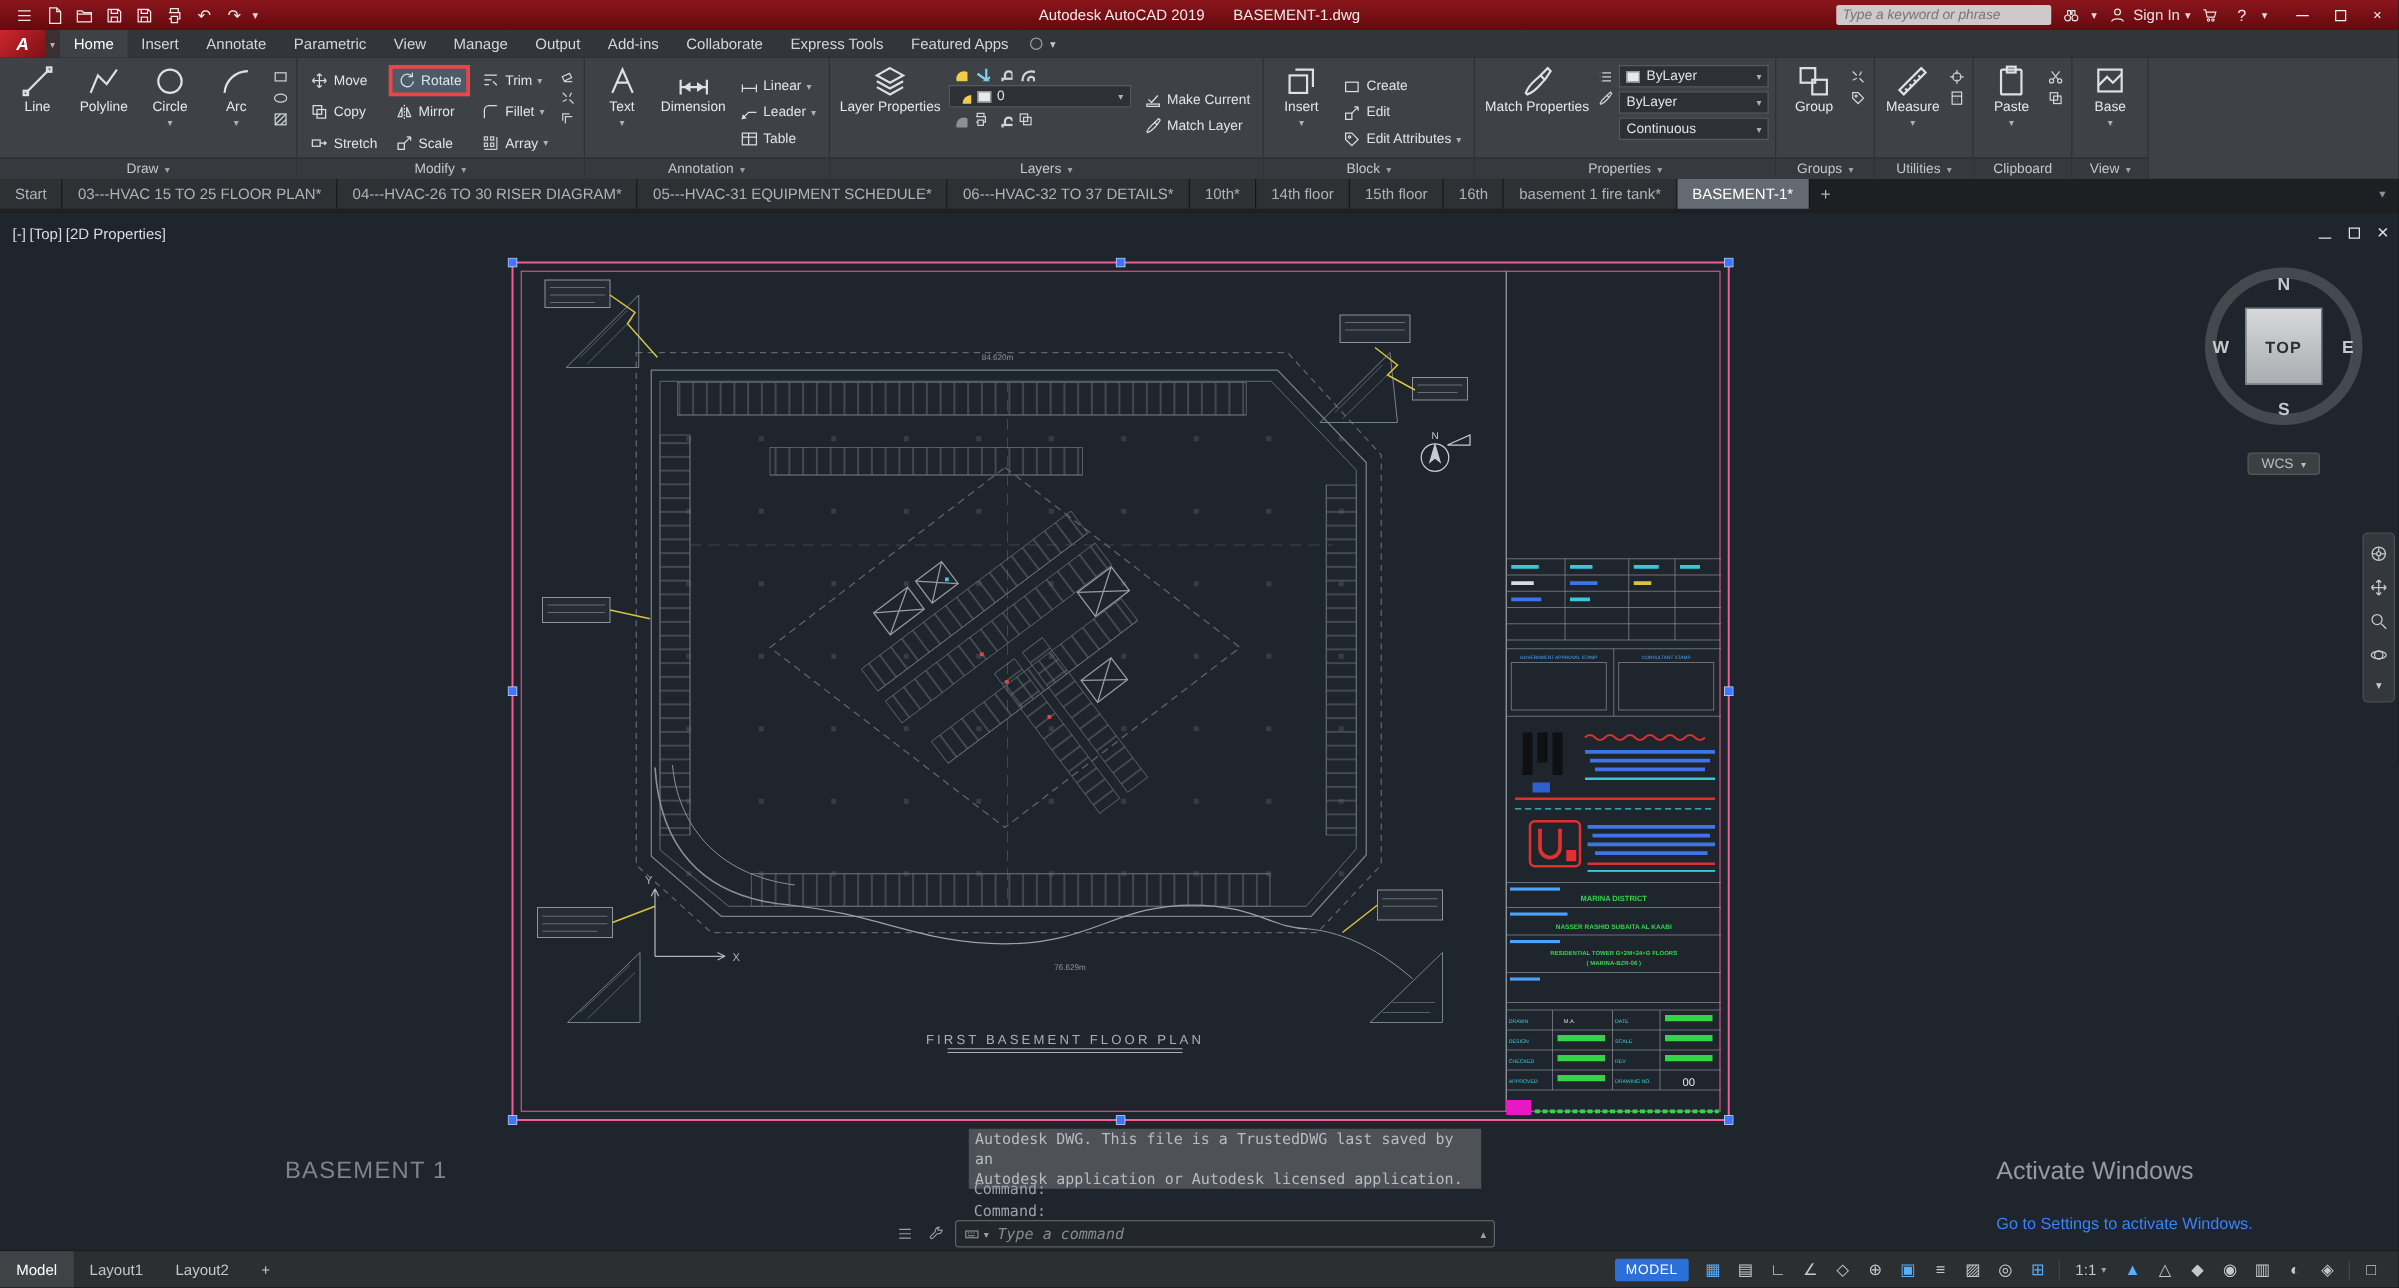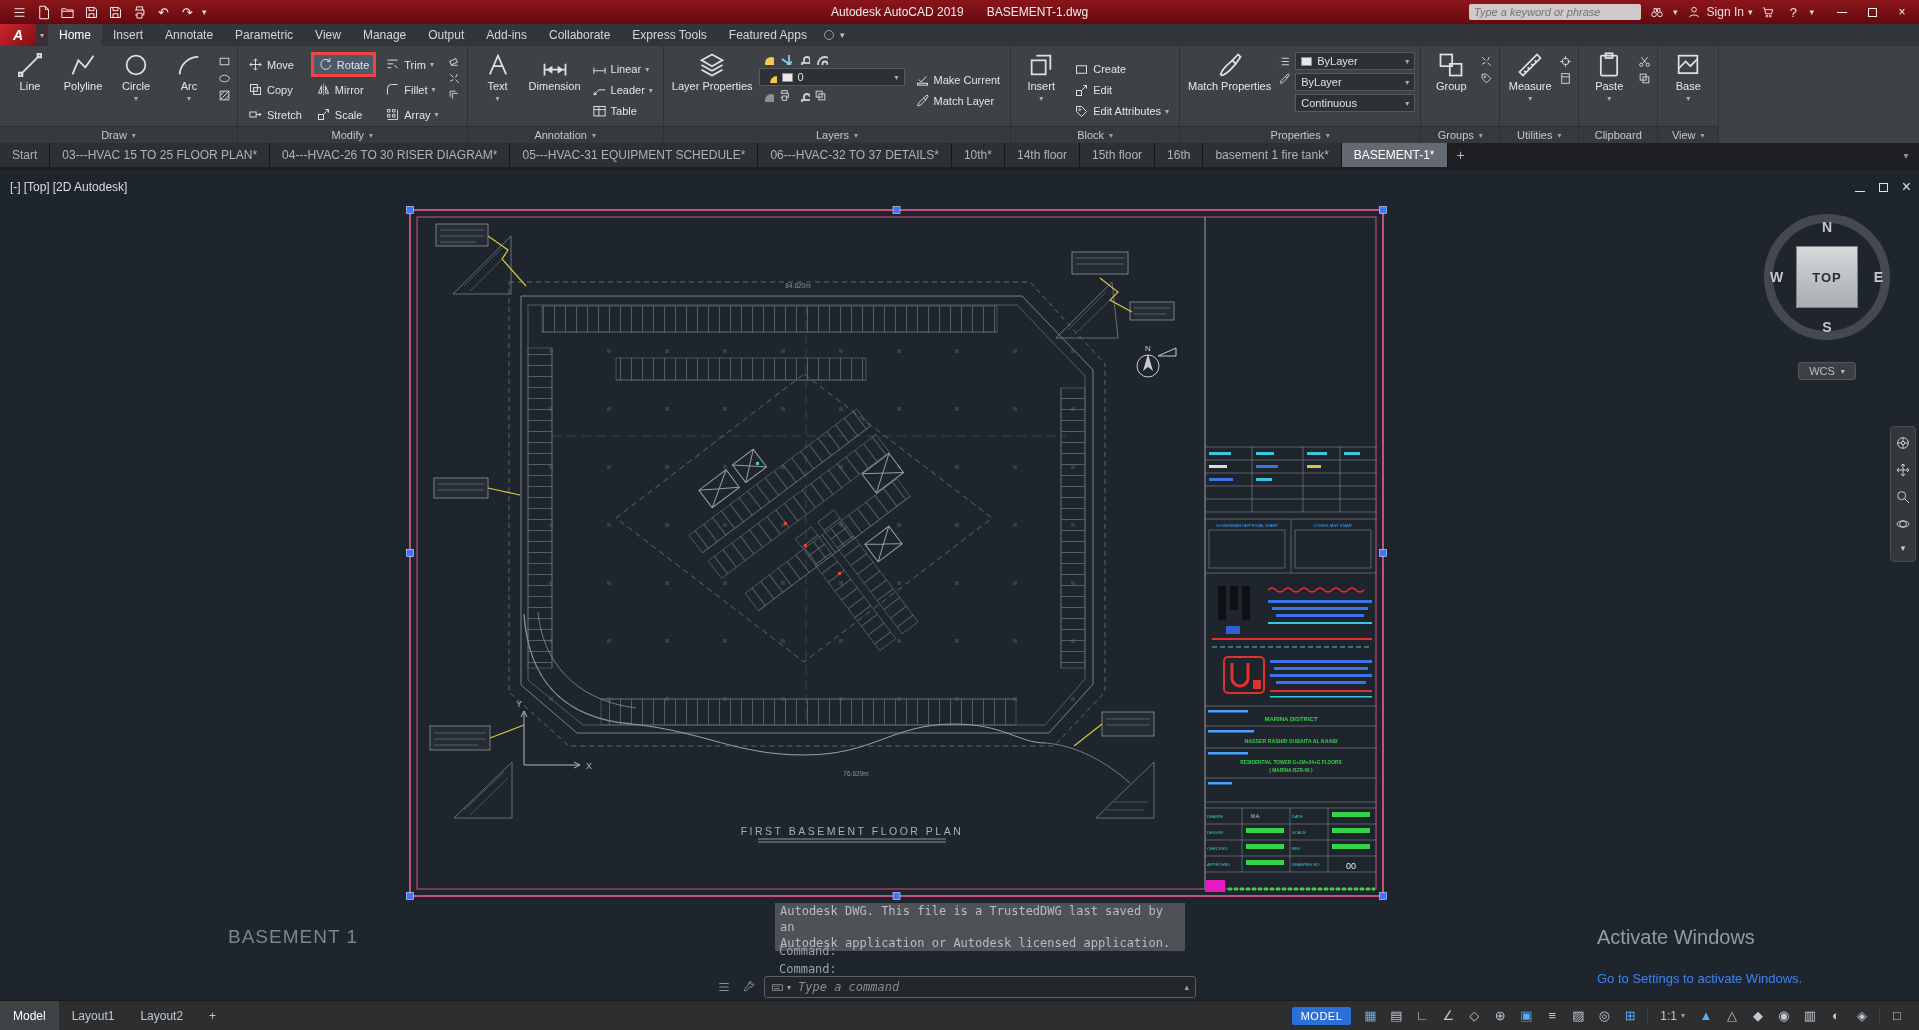--- a/index.html
+++ b/index.html
@@ -856,21 +856,21 @@
     <div class="ftab" data-active="true">BASEMENT-1*</div>
     <div class="ftab-plus">+</div>
     <div class="ftab-overflow">▾</div>
   </div>
 
   <div class="canvas">
 
     <div class="vplabel">
       <span>[-]</span>
       <span>[Top]</span>
-      <span>[2D Autodesk]</span>
+      <span>[2D Properties]</span>
     </div>
 
     <div class="docwin">
       <span><span class="minbar"></span></span>
       <span><span class="maxbox"></span></span>
       <span>×</span>
     </div>
 
     <svg class="sheet-svg" width="981" height="694" viewBox="0 0 981 694" style="font-family:'Liberation Sans',sans-serif">
       <defs>

